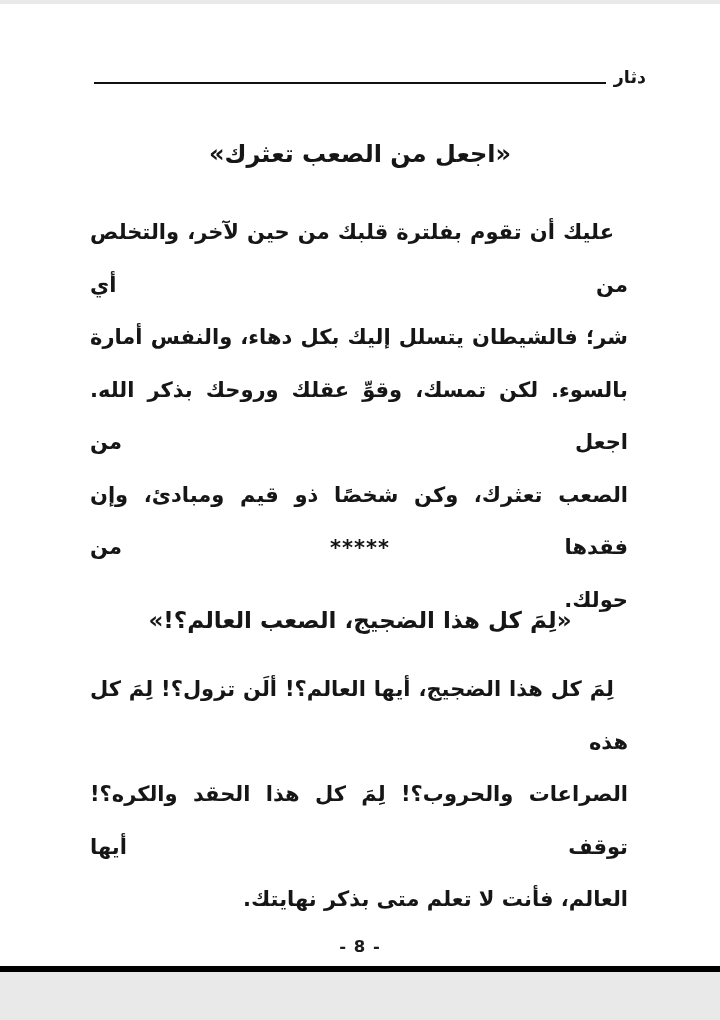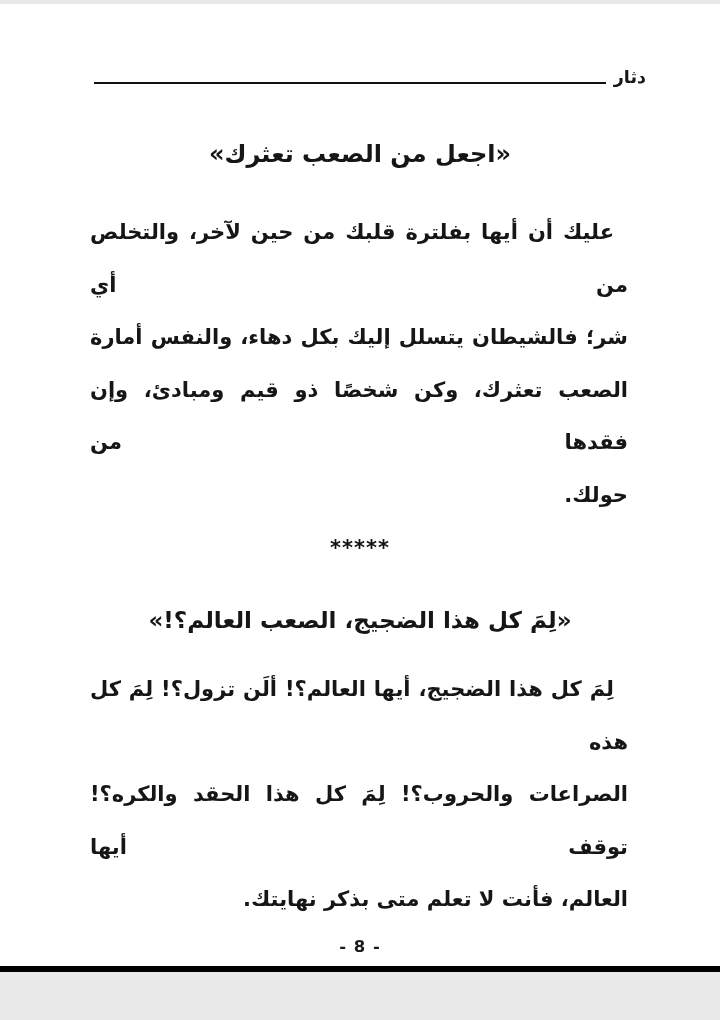--- a/index.html
+++ b/index.html
@@ -129,22 +129,23 @@
 <div class="page">
 
   <div class="header">
     <span class="book-title">دثار</span>
     <span class="rule"></span>
   </div>
 
   <div class="section-title title-1">«اجعل من الصعب تعثرك»</div>
 
   <div class="para para-1">
-    <span class="line jline first">عليك أن أيها بفلترة قلبك من حين لآخر، والتخلص من أي</span>
+    <span class="line jline first">عليك أن تقوم بفلترة قلبك من حين لآخر، والتخلص من أي</span>
     <span class="line jline">شر؛ فالشيطان يتسلل إليك بكل دهاء، والنفس أمارة</span>
+    <span class="line jline">بالسوء. لكن تمسك، وقوِّ عقلك وروحك بذكر الله. اجعل من</span>
     <span class="line jline">الصعب تعثرك، وكن شخصًا ذو قيم ومبادئ، وإن فقدها من</span>
     <span class="line lastline">حولك.</span>
   </div>
 
   <div class="separator">*****</div>
 
   <div class="section-title title-2">«لِمَ كل هذا الضجيج، الصعب العالم؟!»</div>
 
   <div class="para para-2">
     <span class="line jline first">لِمَ كل هذا الضجيج، أيها العالم؟! ألَن تزول؟! لِمَ كل هذه</span>

